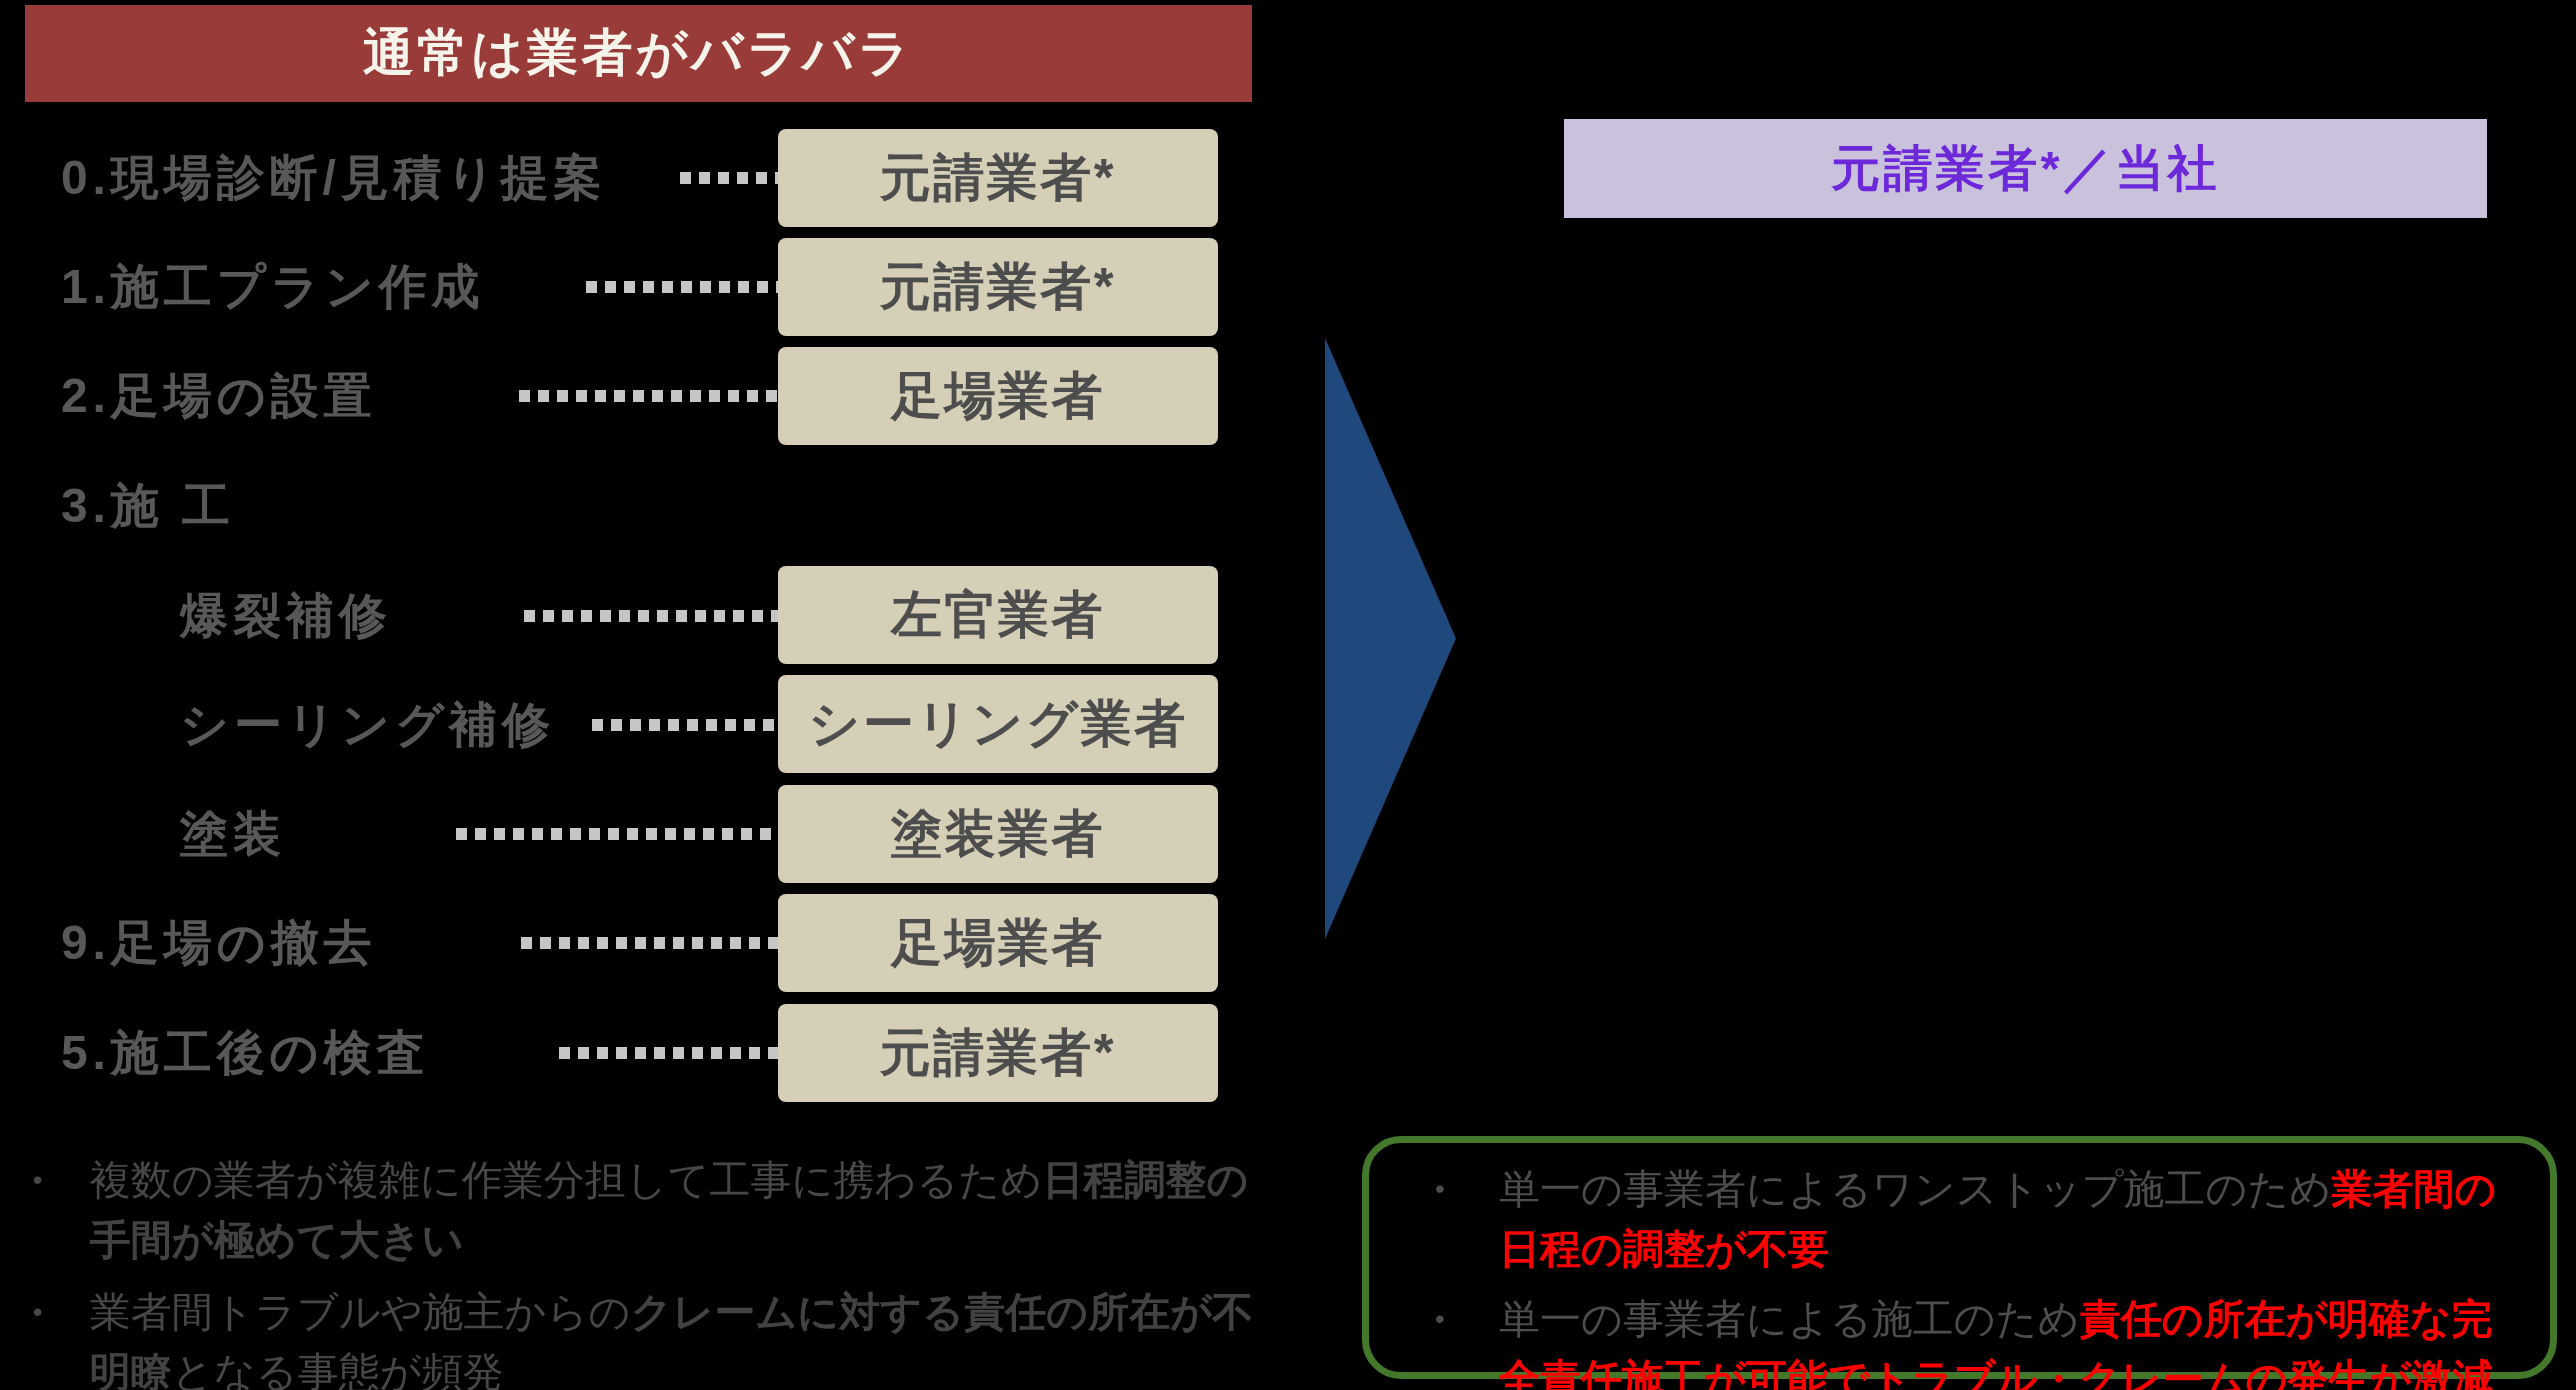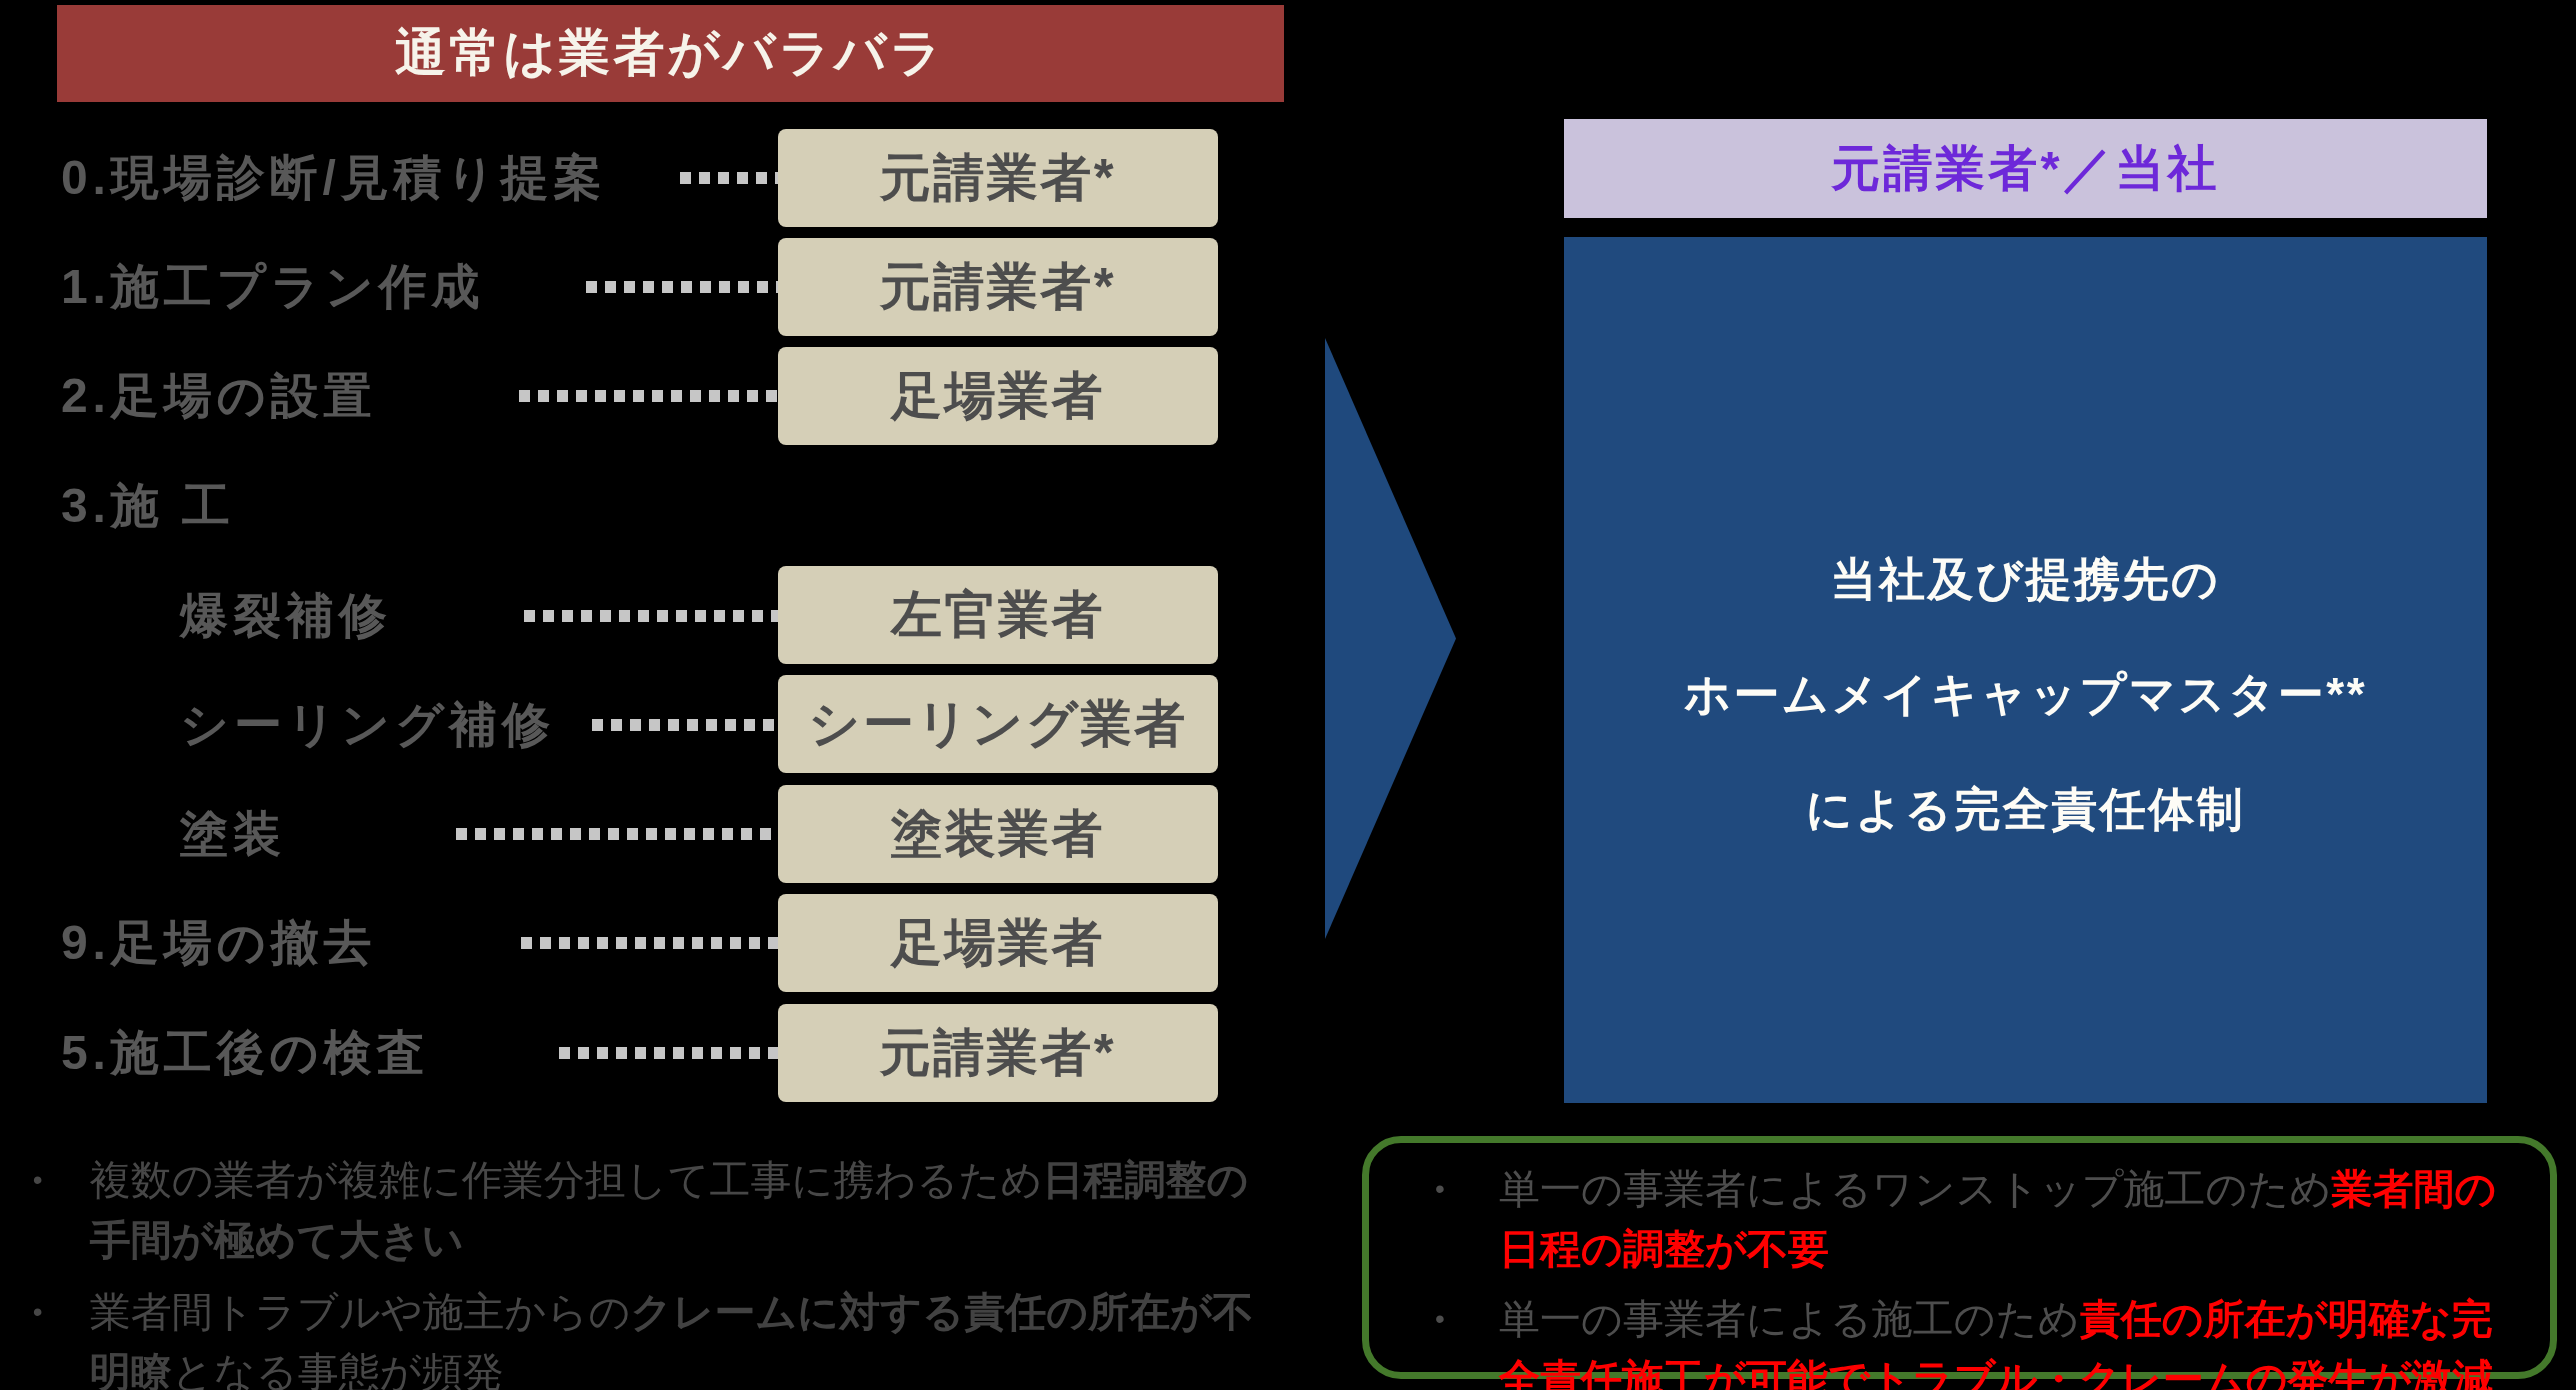--- a/index.html
+++ b/index.html
@@ -9,21 +9,20 @@
     background:#000000;
     overflow:hidden;
     font-family:"Liberation Sans","DejaVu Sans",sans-serif;
   }
   
   .hdr{
     position:absolute;
     display:flex;align-items:center;justify-content:center;
     font-weight:bold;font-size:51px;letter-spacing:3.3px;
     color:#F6F3EA;
-    margin-left:32px;
   }
   .hdr-left{left:24.6px;top:4.9px;width:1227px;height:97px;background:#993B38;}
   .hdr-right{left:1564px;top:4.9px;width:923px;height:92px;background:#4E81BC;}
   .subhdr{
     position:absolute;left:1564px;top:119px;width:923px;height:99px;
     background:#CAC2DC;color:#6d28d9;
     display:flex;align-items:center;justify-content:center;
     font-weight:bold;font-size:49px;letter-spacing:3.3px;
   }
   .navybox{
@@ -114,27 +113,20 @@
   <div class="cbox" style="top:675px">シーリング業者</div>
   <div class="cbox" style="top:566px">左官業者</div>
   <div class="cbox" style="top:785px">塗装業者</div>
   <div class="cbox" style="top:894px">足場業者</div>
   <div class="cbox" style="top:1004px">元請業者*</div>
 
   <div class="arrow"></div>
 
   <div class="subhdr">元請業者*／当社</div>
 
-  <div class="navybox">
-    <div class="navy-lines">
-      <div>当社及び提携先の</div>
-      <div>ホームメイキャップマスター**</div>
-      <div>による完全責任体制</div>
-    </div>
-  </div>
 
   <div class="notes">
     <div class="note">
       <span class="dot">•</span>
       <p><span>複数の業者が複雑に作業分担して工事に携わるため</span><span class="em">日程調整の手間が極めて大きい</span><span></span></p>
     </div>
     <div class="note">
       <span class="dot">•</span>
       <p><span>業者間トラブルや施主からの</span><span class="em">クレームに対する責任の所在が不明瞭</span><span>となる事態が頻発</span></p>
     </div>

